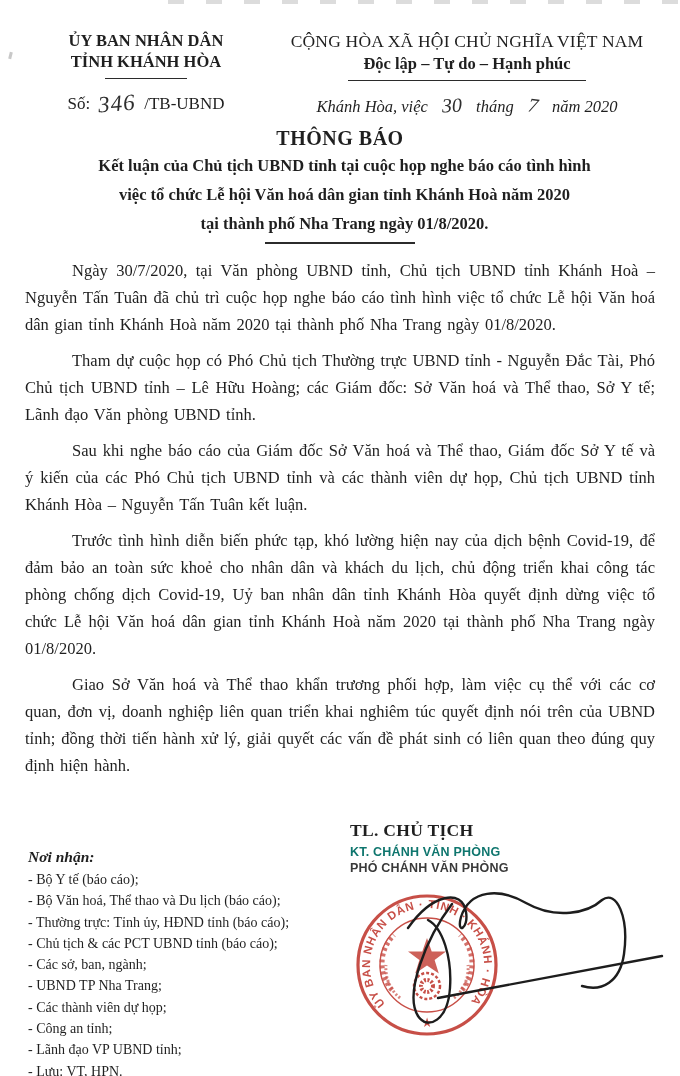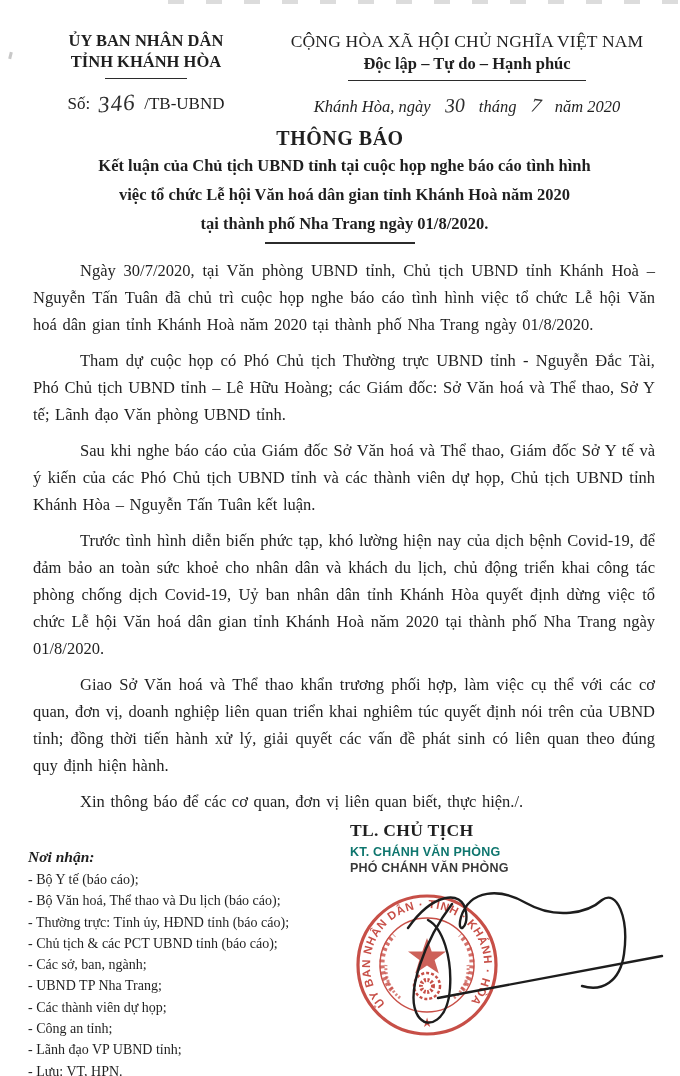--- a/index.html
+++ b/index.html
@@ -33,21 +33,21 @@
   .rule-right{width:238px;border:0;border-top:1.6px solid #2b2b2b;margin:5px auto 0;}
   .date-line{margin-top:13px;font-style:italic;font-size:16.5px;white-space:nowrap;}
   .date-line .hand-day{font-size:20px;transform:rotate(-3deg);margin:0 10px;}
   .date-line .hand-month{font-size:20px;transform:rotate(8deg);margin:0 10px;}
   
   .title-block{margin-top:10px;text-align:center;}
   .doc-type{font-weight:bold;font-size:20px;letter-spacing:.5px;}
   .doc-subtitle{font-weight:bold;font-size:16.5px;line-height:26px;margin-top:3px;padding-left:9px;}
   .rule-title{width:150px;border:0;border-top:2px solid #2b2b2b;margin:5px auto 0;}
   
-  .body-text{padding:4px 25px 0 33px;}
+  .body-text{padding:4px 25px 0 25px;}
   .body-text p{
     margin:9px 0 0 0;
     font-size:16.5px;line-height:27px;
     text-align:justify;text-indent:47px;
     word-spacing:1.5px;
   }
   
   .noi-nhan{position:absolute;left:28px;top:848px;width:320px;}
   .noi-nhan-heading{font-weight:bold;font-style:italic;font-size:15.5px;margin-bottom:3px;}
   .noi-nhan-item{font-size:14px;line-height:21.3px;}
@@ -79,21 +79,21 @@
         <span>Số:</span>
         <span class="hand hand-num">346</span>
         <span>/TB-UBND</span>
       </div>
     </div>
     <div class="header-right">
       <div class="nat1">CỘNG HÒA XÃ HỘI CHỦ NGHĨA VIỆT NAM</div>
       <div class="nat2">Độc lập – Tự do – Hạnh phúc</div>
       <hr class="rule-right">
       <div class="date-line">
-        <span>Khánh Hòa, ngày</span>
+        <span>Khánh Hòa, việc</span>
         <span class="hand hand-day">30</span>
         <span>tháng</span>
         <span class="hand hand-month">7</span>
         <span>năm 2020</span>
       </div>
     </div>
   </div>
 
   <div class="title-block">
     <div class="doc-type">THÔNG BÁO</div>
@@ -102,21 +102,20 @@
     <div class="doc-subtitle">tại thành phố Nha Trang ngày 01/8/2020.</div>
     <hr class="rule-title">
   </div>
 
   <div class="body-text">
     <p>Ngày 30/7/2020, tại Văn phòng UBND tỉnh, Chủ tịch UBND tỉnh Khánh Hoà – Nguyễn Tấn Tuân đã chủ trì cuộc họp nghe báo cáo tình hình việc tổ chức Lễ hội Văn hoá dân gian tỉnh Khánh Hoà năm 2020 tại thành phố Nha Trang ngày 01/8/2020.</p>
     <p>Tham dự cuộc họp có Phó Chủ tịch Thường trực UBND tỉnh - Nguyễn Đắc Tài, Phó Chủ tịch UBND tỉnh – Lê Hữu Hoàng; các Giám đốc: Sở Văn hoá và Thể thao, Sở Y tế; Lãnh đạo Văn phòng UBND tỉnh.</p>
     <p>Sau khi nghe báo cáo của Giám đốc Sở Văn hoá và Thể thao, Giám đốc Sở Y tế và ý kiến của các Phó Chủ tịch UBND tỉnh và các thành viên dự họp, Chủ tịch UBND tỉnh Khánh Hòa – Nguyễn Tấn Tuân kết luận.</p>
     <p>Trước tình hình diễn biến phức tạp, khó lường hiện nay của dịch bệnh Covid-19, để đảm bảo an toàn sức khoẻ cho nhân dân và khách du lịch, chủ động triển khai công tác phòng chống dịch Covid-19, Uỷ ban nhân dân tỉnh Khánh Hòa quyết định dừng việc tổ chức Lễ hội Văn hoá dân gian tỉnh Khánh Hoà năm 2020 tại thành phố Nha Trang ngày 01/8/2020.</p>
     <p>Giao Sở Văn hoá và Thể thao khẩn trương phối hợp, làm việc cụ thể với các cơ quan, đơn vị, doanh nghiệp liên quan triển khai nghiêm túc quyết định nói trên của UBND tỉnh; đồng thời tiến hành xử lý, giải quyết các vấn đề phát sinh có liên quan theo đúng quy định hiện hành.</p>
-    <p>Xin thông báo để các cơ quan, đơn vị liên quan biết, thực hiện./.</p>
   </div>
 
   <div class="noi-nhan">
     <div class="noi-nhan-heading">Nơi nhận:</div>
     <div class="noi-nhan-item">- Bộ Y tế (báo cáo);</div>
     <div class="noi-nhan-item">- Bộ Văn hoá, Thể thao và Du lịch (báo cáo);</div>
     <div class="noi-nhan-item">- Thường trực: Tỉnh ủy, HĐND tỉnh (báo cáo);</div>
     <div class="noi-nhan-item">- Chủ tịch &amp;  các PCT  UBND tỉnh (báo cáo);</div>
     <div class="noi-nhan-item">- Các sở, ban, ngành;</div>
     <div class="noi-nhan-item">- UBND TP Nha Trang;</div>

